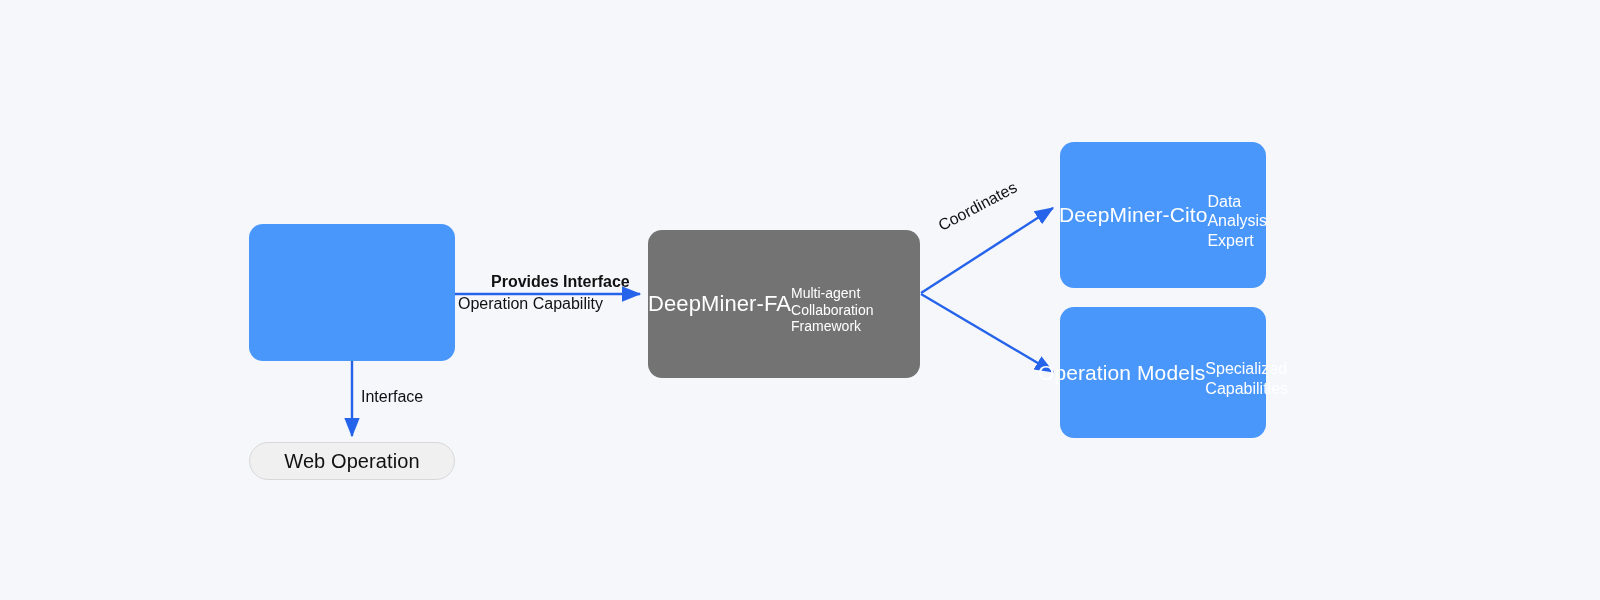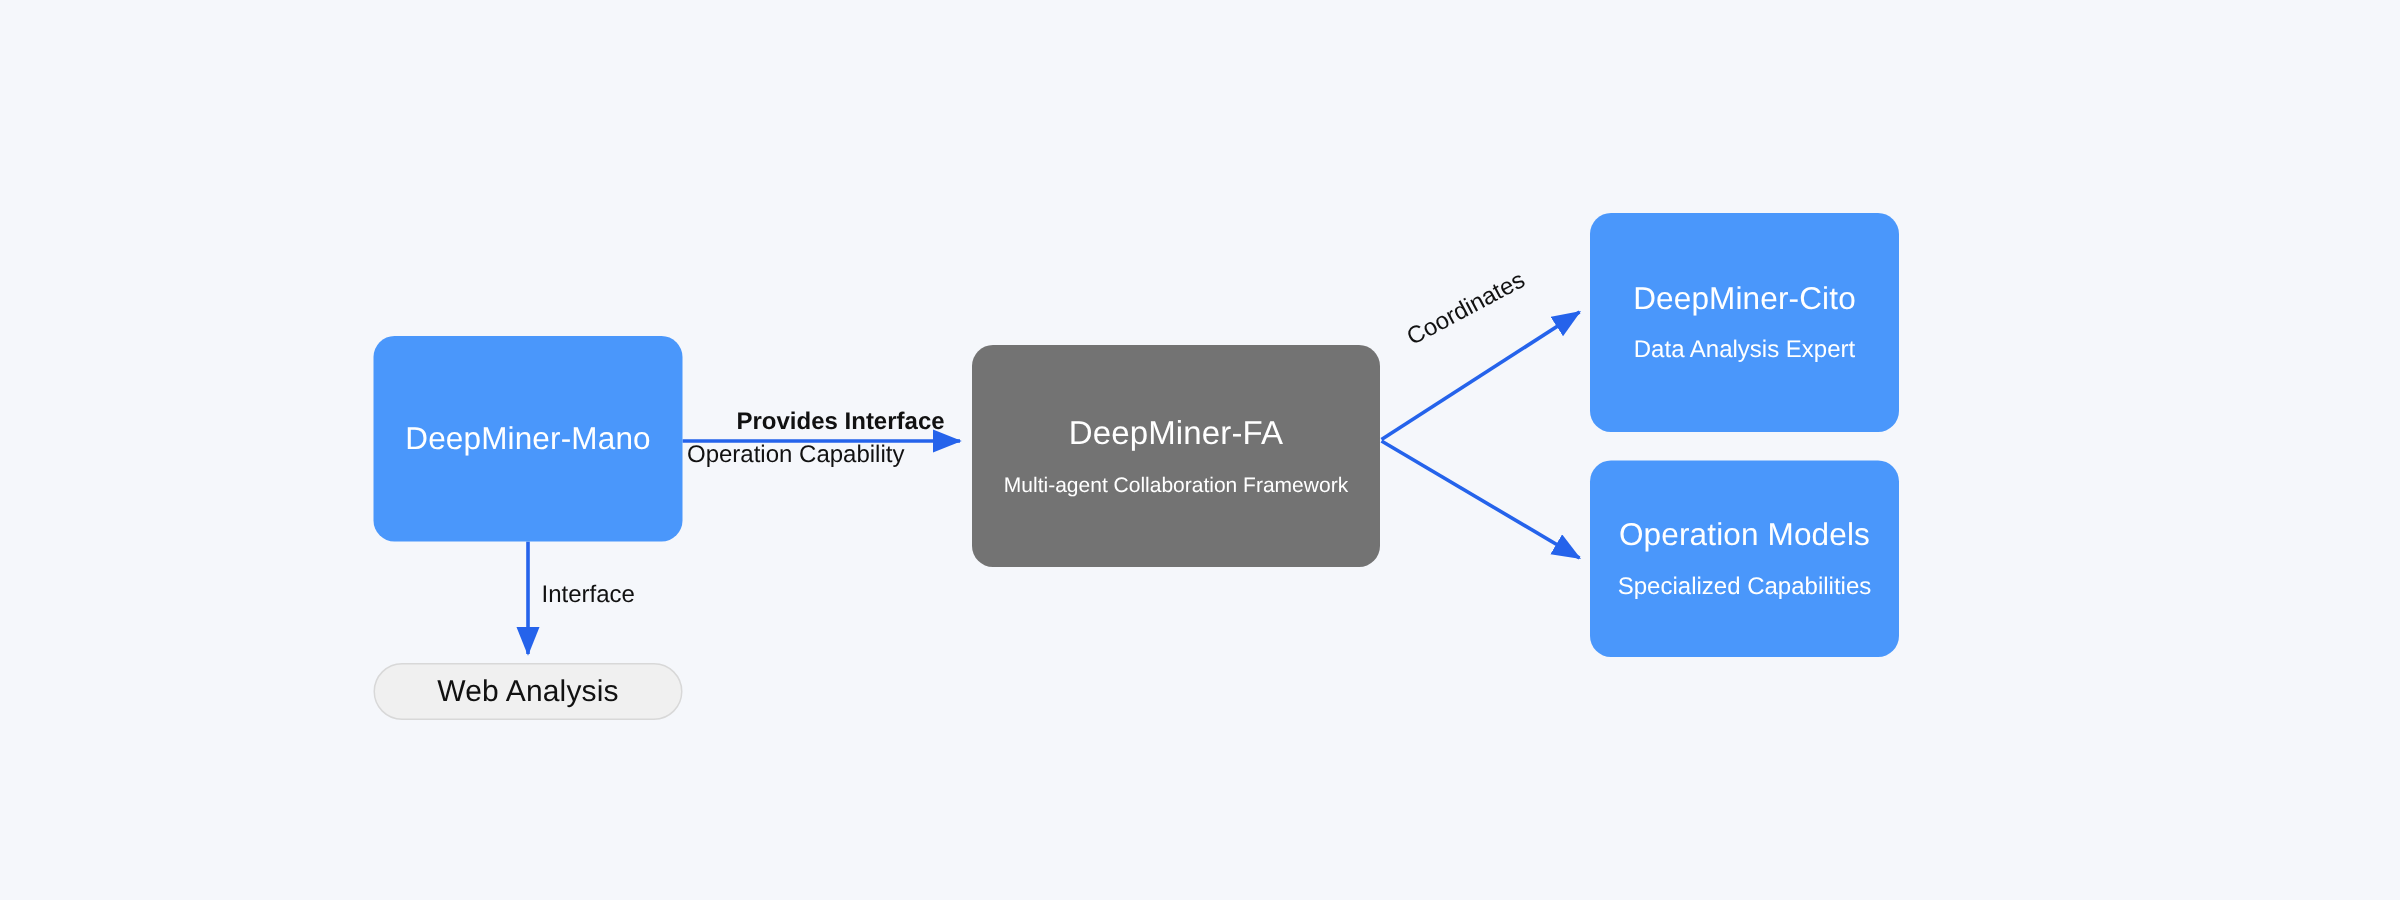--- a/index.html
+++ b/index.html
@@ -25,21 +25,21 @@
     position: absolute;
     left: 0;
     top: 0;
     width: 1600px;
     height: 600px;
   }
   .node {
     position: absolute;
     box-sizing: border-box;
     display: flex;
-    flex-direction: column;
+    flex-direction: row;
     align-items: center;
     justify-content: center;
     text-align: left;
     border-radius: 14px;
     color: #ffffff;
     line-height: 1.2;
   }
   .node .node-title {
     font-size: 21px;
     font-weight: 400;
@@ -138,40 +138,39 @@
     <line x1="455" y1="294" x2="640" y2="294" stroke="#2563eb" stroke-width="2.4" marker-end="url(#arrow-blue)"></line>
 
     <line x1="352" y1="361" x2="352" y2="436" stroke="#2563eb" stroke-width="2.4" marker-end="url(#arrow-blue)"></line>
 
     <line x1="921" y1="293" x2="1053" y2="208" stroke="#2563eb" stroke-width="2.4" marker-end="url(#arrow-blue)"></line>
 
     <line x1="921" y1="294" x2="1053" y2="372" stroke="#2563eb" stroke-width="2.4" marker-end="url(#arrow-blue)"></line>
   </svg>
 
   <div class="node node-mano">
-    <div class="node-title">DeepMiner-Mano</div>
   </div>
 
   <div class="node node-fa">
     <div class="node-title">DeepMiner-FA</div>
     <div class="node-sub">Multi-agent Collaboration Framework</div>
   </div>
 
   <div class="node node-cito">
     <div class="node-title">DeepMiner-Cito</div>
     <div class="node-sub">Data Analysis Expert</div>
   </div>
 
   <div class="node node-vertical">
     <div class="node-title">Operation Models</div>
     <div class="node-sub">Specialized Capabilities</div>
   </div>
 
   <div class="node node-web">
-    <div class="node-title">Web Analysis</div>
+    <div class="node-title">Web Operation</div>
   </div>
 
   <div class="edge-label label-provides">Provides Interface</div>
   <div class="edge-label label-operation">Operation Capability</div>
   <div class="edge-label label-operates">Interface</div>
   <div class="edge-label label-coordinates">Coordinates</div>
 
 </div>
 
 </body></html>

